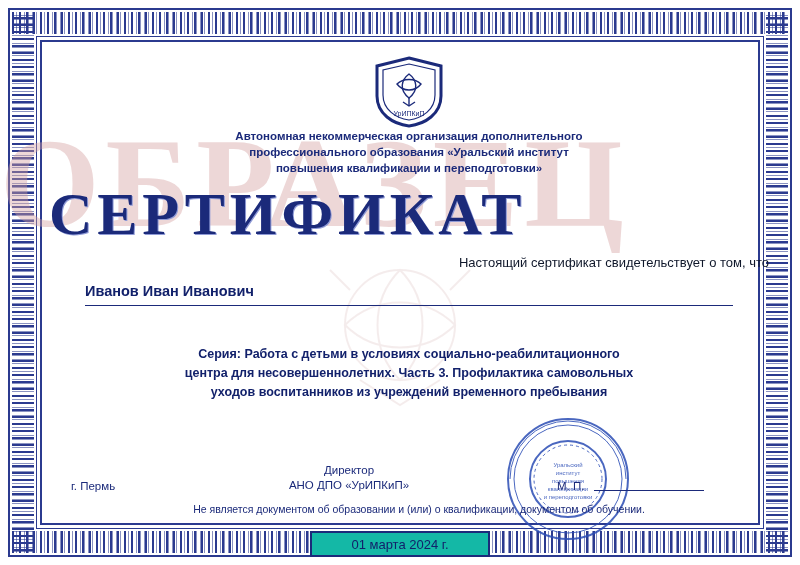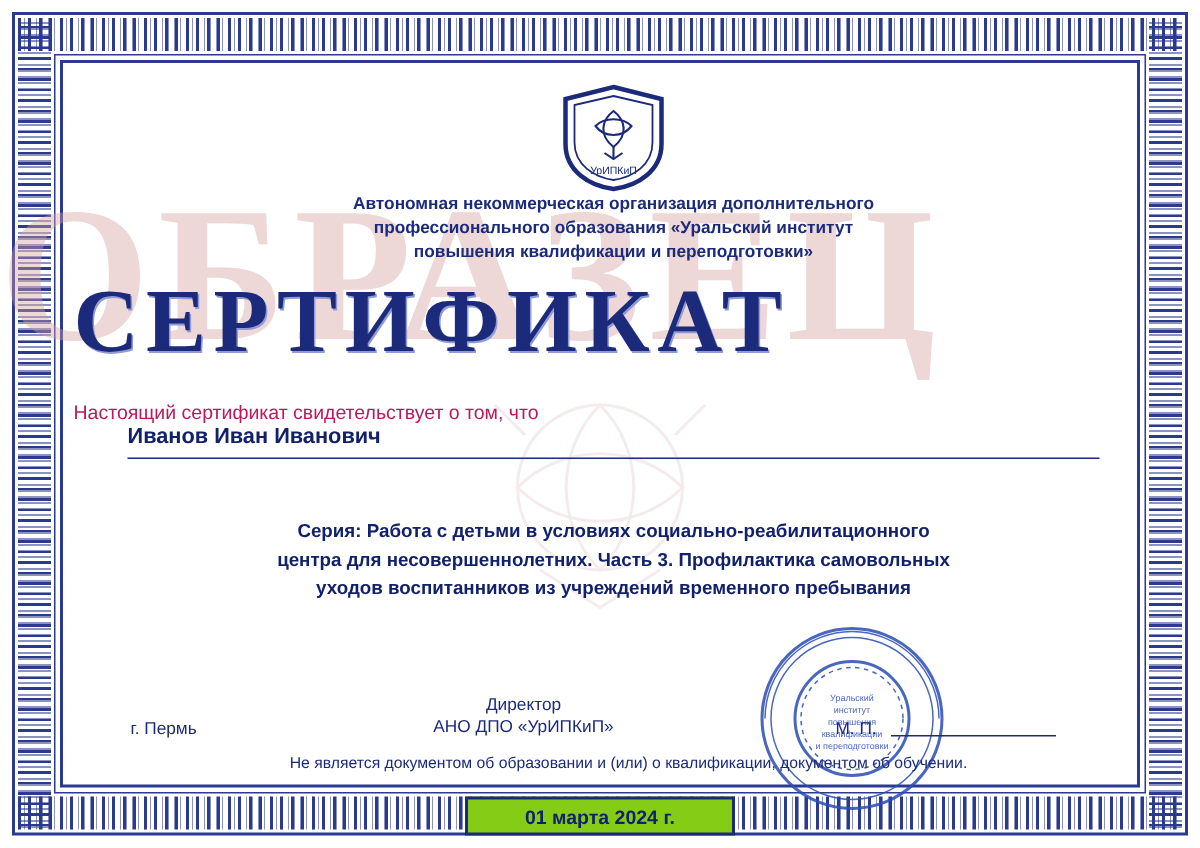--- a/index.html
+++ b/index.html
@@ -144,24 +144,23 @@
     font-weight: bold;
     letter-spacing: 5px;
     color: #1b2a7a;
     text-shadow: 1px 1px 0 #8f9ad6;
   }
 
   .line-certifies {
     position: absolute;
     top: 215px;
     left: 0; width: 720px;
-    text-align: left;
+    text-align: right;
     font-size: 13px;
-    color: #be185d;
-    margin-top: 12px;
+    color: #0f172a;
   }
 
   .name-field {
     position: absolute;
     top: 243px;
     left: 36px;
     width: 648px;
     font-size: 14.5px;
     font-weight: bold;
     color: #12216b;
@@ -189,21 +188,20 @@
     color: #12216b;
     line-height: 19px;
   }
 
   .city {
     position: absolute;
     left: 22px;
     top: 440px;
     font-size: 11.5px;
     color: #1b2a7a;
-    margin-left: 16px;
   }
 
   .director {
     position: absolute;
     left: 190px;
     top: 423px;
     width: 220px;
     text-align: center;
     font-size: 11.5px;
     color: #1b2a7a;
@@ -244,26 +242,26 @@
   }
 
   .date-box {
     position: absolute;
     left: 310px;
     top: 531px;
     width: 180px;
     height: 26px;
     box-sizing: border-box;
     border: 2px solid #1b2a7a;
-    background: #84cc16;
+    background: #14b8a6;
     display: flex;
     align-items: center;
     justify-content: center;
     font-size: 13px;
-    font-weight: bold;
+    font-weight: normal;
     color: #12216b;
     z-index: 5;
   }
 </style>
 </head>
 <body>
 
 <div class="page">
 
   <div class="border-outer"></div>

